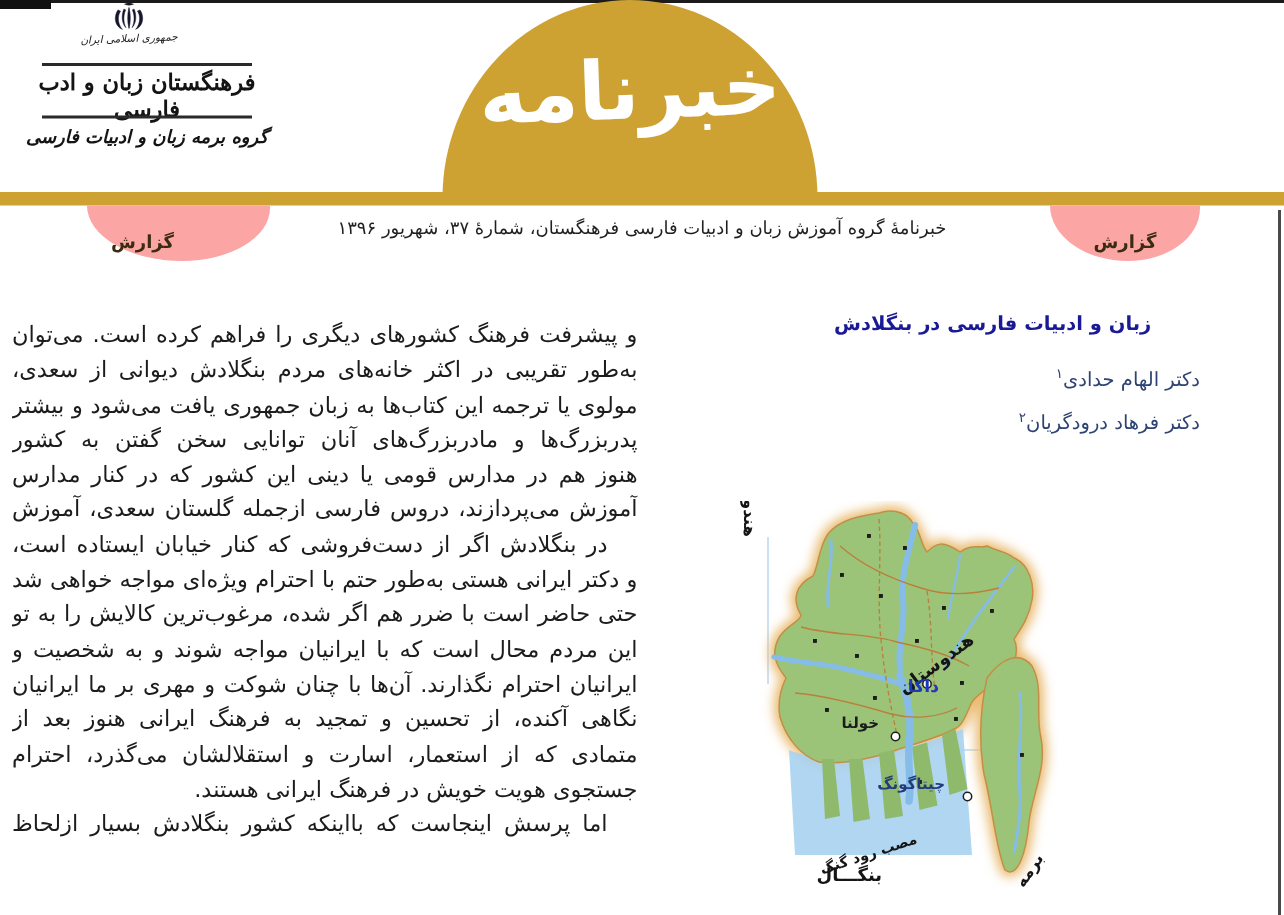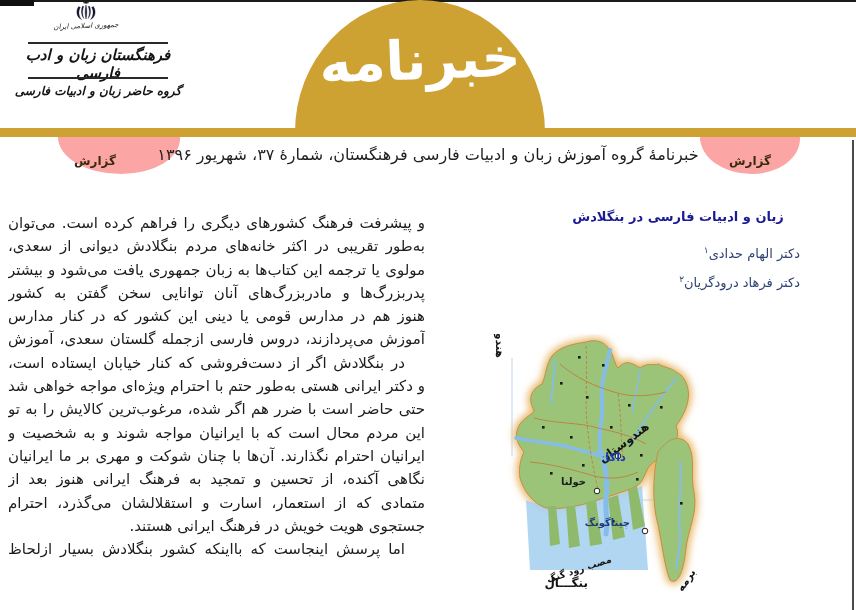--- a/index.html
+++ b/index.html
@@ -14,38 +14,38 @@
   .topstub{top:0;left:0;width:34px;height:6px;background:#101010;}
   .rightline{left:852px;top:140px;width:2px;height:470px;background:#4a4a4a;}
   
   .emblem{top:2px;left:74px;width:24px;height:22px;}
   .emblem-caption{top:22px;left:38px;width:96px;text-align:center;font-size:7px;
     color:#222;font-style:italic;transform:rotate(-2deg);}
   .rule{left:28px;width:140px;height:2px;background:#2a2a2a;}
   .r1{top:42px;}
   .r2{top:77px;}
   .academy{top:46px;left:6px;width:184px;text-align:center;font-size:15px;font-weight:bold;
-    font-style:italic;color:#141414;font-family:"DejaVu Serif",serif;}
+    color:#141414;font-family:"DejaVu Serif",serif;}
   .group{top:84px;left:0px;width:196px;text-align:center;font-size:12px;font-weight:bold;
     font-style:italic;color:#141414;font-family:"DejaVu Serif",serif;}
   
   .dome{top:0;left:295px;width:250px;height:132px;background:#cda233;
     border-radius:50% 50% 0 0 / 100% 100% 0 0;}
   .dome-title{position:absolute;left:0;right:0;top:34px;text-align:center;color:#fff;
     font-size:54px;font-weight:bold;transform:rotate(-2deg);line-height:1;}
   .goldbar{top:128px;left:0;right:0;height:9px;background:#cda233;}
   
   .tab{top:137px;height:37px;background:#fca5a5;color:#3a2c10;font-size:12px;font-weight:bold;
     display:flex;align-items:flex-end;border-radius:0 0 48% 52% / 0 0 95% 100%;}
   .tab-left{left:58px;width:122px;justify-content:flex-end;padding-left:16px;box-sizing:border-box;padding-bottom:6px;}
   .tab-right{left:700px;width:100px;justify-content:center;padding-bottom:6px;box-sizing:border-box;}
   
-  .issue{top:145px;left:120px;right:120px;text-align:center;font-size:16px;color:#1f1f1f;}
-  
-  .article-title{top:207px;left:556px;width:244px;text-align:center;font-size:13px;
+  .issue{top:145px;left:120px;right:120px;text-align:center;font-size:12px;color:#1f1f1f;}
+  
+  .article-title{top:207px;left:556px;width:244px;text-align:left;font-size:13px;
     font-weight:bold;color:#1a1a96;height:20px;line-height:20px;overflow:hidden;}
   .authors{top:236px;left:556px;width:244px;text-align:right;color:#2e4374;font-size:13px;}
   .author{height:29px;line-height:29px;overflow:hidden;}
   .author sup{font-size:9px;color:#2e4374;}
   
   .column{top:212px;left:8px;width:417px;color:#1c1c1c;font-size:15px;}
   .line{height:23.3px;line-height:23.3px;overflow:hidden;
     text-align:justify;text-align-last:justify;}
   .line.end{text-align:right;text-align-last:right;}
   .line.indent{padding-right:20px;}
@@ -68,21 +68,21 @@
       <path d="M8.6,4 C6.8,8 7,13.5 10,16.5 C8,12.5 8.4,7.5 9.8,4.6 Z" stroke-width="0.3"></path>
       <path d="M15.4,4 C17.2,8 17,13.5 14,16.5 C16,12.5 15.6,7.5 14.2,4.6 Z" stroke-width="0.3"></path>
       <path d="M4.6,4.6 C1.6,9 2.4,15.5 7.6,17.6 C4.4,14 4.2,8.5 6.4,5.4 Z" stroke-width="0.3"></path>
       <path d="M19.4,4.6 C22.4,9 21.6,15.5 16.4,17.6 C19.6,14 19.8,8.5 17.6,5.4 Z" stroke-width="0.3"></path>
     </g>
   </svg>
   <div class="abs emblem-caption">جمهوری اسلامی ایران</div>
   <div class="abs rule r1"></div>
   <div class="abs academy">فرهنگستان زبان و ادب فارسی</div>
   <div class="abs rule r2"></div>
-  <div class="abs group">گروه حاضر زبان و ادبیات فارسی</div>
+  <div class="abs group">گروه برمه زبان و ادبیات فارسی</div>
 
   <div class="abs dome">
     <div class="dome-title">خبرنامه</div>
   </div>
   <div class="abs goldbar"></div>
 
   <div class="abs tab tab-left">
     <span>گزارش</span>
   </div>
   <div class="abs tab tab-right">

